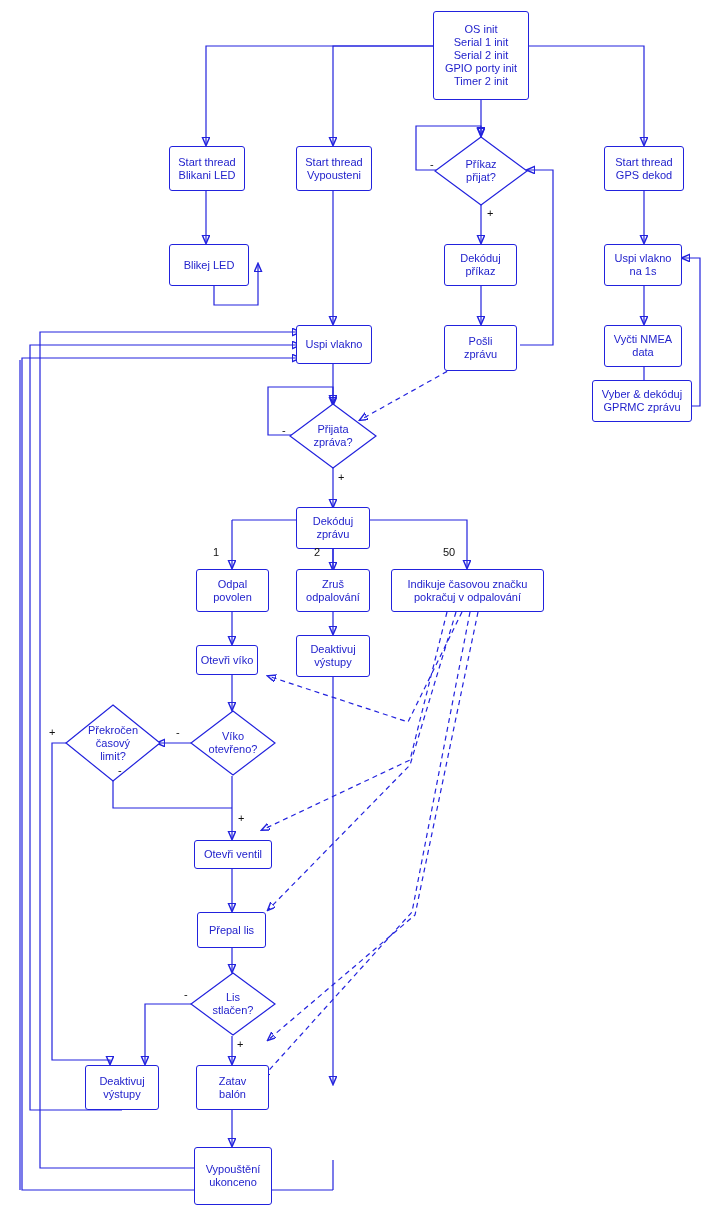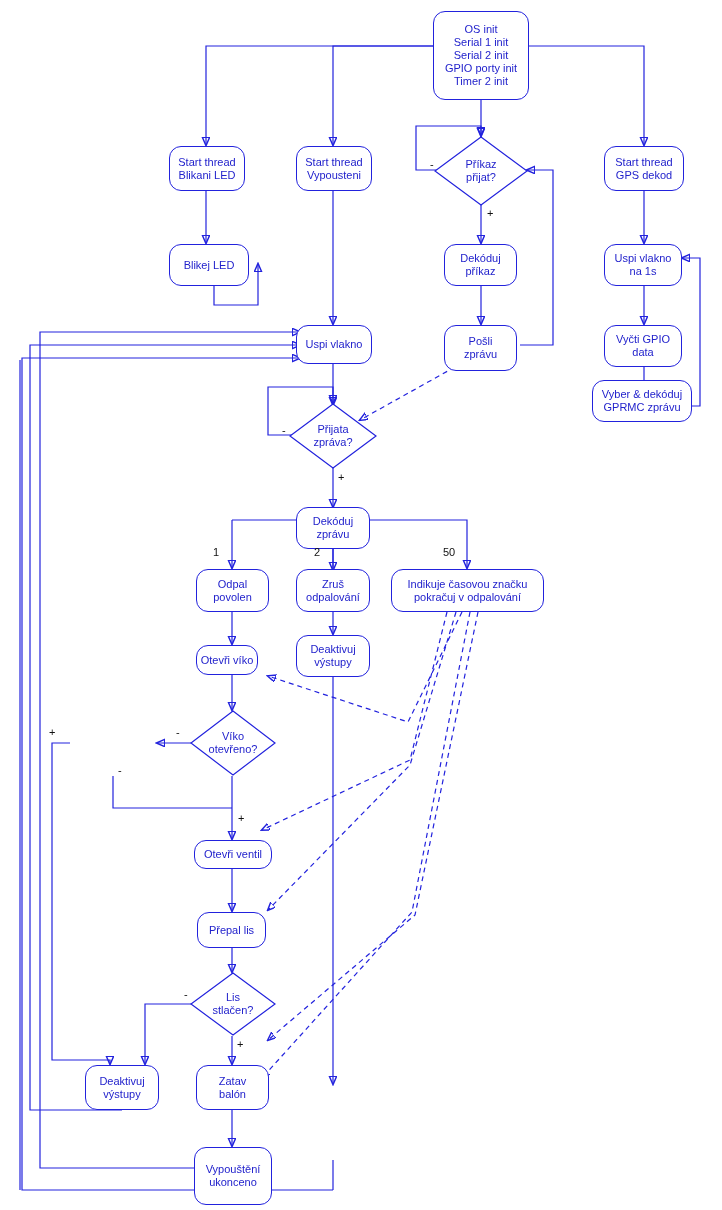--- a/index.html
+++ b/index.html
@@ -12,21 +12,21 @@
     width: 722px;
     height: 1210px;
     background: #ffffff;
     font-family: "Liberation Sans", sans-serif;
     overflow: hidden;
   }
   .node {
     position: absolute;
     box-sizing: border-box;
     border: 1px solid #2222dd;
-    border-radius: 12px;
+    border-radius: 3px;
     background: #ffffff;
     color: #2222cc;
     font-size: 11px;
     line-height: 13px;
     text-align: center;
     display: flex;
     align-items: center;
     justify-content: center;
     white-space: pre-line;
     padding: 1px 2px;
@@ -216,21 +216,21 @@
   <div class="node" style="left:296px;top:325px;width:76px;height:39px;">
     <span>Uspi vlakno</span>
   </div>
 
   <div class="node" style="left:444px;top:325px;width:73px;height:46px;">
     <span>Pošli
 zprávu</span>
   </div>
 
   <div class="node" style="left:604px;top:325px;width:78px;height:42px;">
-    <span>Vyčti GPIO
+    <span>Vyčti NMEA
 data</span>
   </div>
 
   <div class="diamond-wrap" style="left:289px;top:403px;width:88px;height:66px;">
     <svg class="dshape" viewBox="0 0 88 66" preserveAspectRatio="none">
       <polygon points="44,1 87,33 44,65 1,33" fill="#ffffff" stroke="#2222dd" stroke-width="1.2"></polygon>
     </svg>
     <div class="dlabel">Přijata
 zpráva?</div>
   </div>
@@ -262,20 +262,28 @@
 
   <div class="node" style="left:196px;top:645px;width:62px;height:30px;">
     <span>Otevři víko</span>
   </div>
 
   <div class="node" style="left:296px;top:635px;width:74px;height:42px;">
     <span>Deaktivuj
 výstupy</span>
   </div>
 
+  <div class="diamond-wrap" style="left:65px;top:704px;width:96px;height:78px;">
+    <svg class="dshape" viewBox="0 0 96 78" preserveAspectRatio="none">
+      <polygon points="48,1 95,39 48,77 1,39" fill="#ffffff" stroke="#2222dd" stroke-width="1.2"></polygon>
+    </svg>
+    <div class="dlabel">Překročen
+časový
+limit?</div>
+  </div>
 
   <div class="diamond-wrap" style="left:190px;top:710px;width:86px;height:66px;">
     <svg class="dshape" viewBox="0 0 86 66" preserveAspectRatio="none">
       <polygon points="43,1 85,33 43,65 1,33" fill="#ffffff" stroke="#2222dd" stroke-width="1.2"></polygon>
     </svg>
     <div class="dlabel">Víko
 otevřeno?</div>
   </div>
 
   <div class="node" style="left:194px;top:840px;width:78px;height:29px;">

